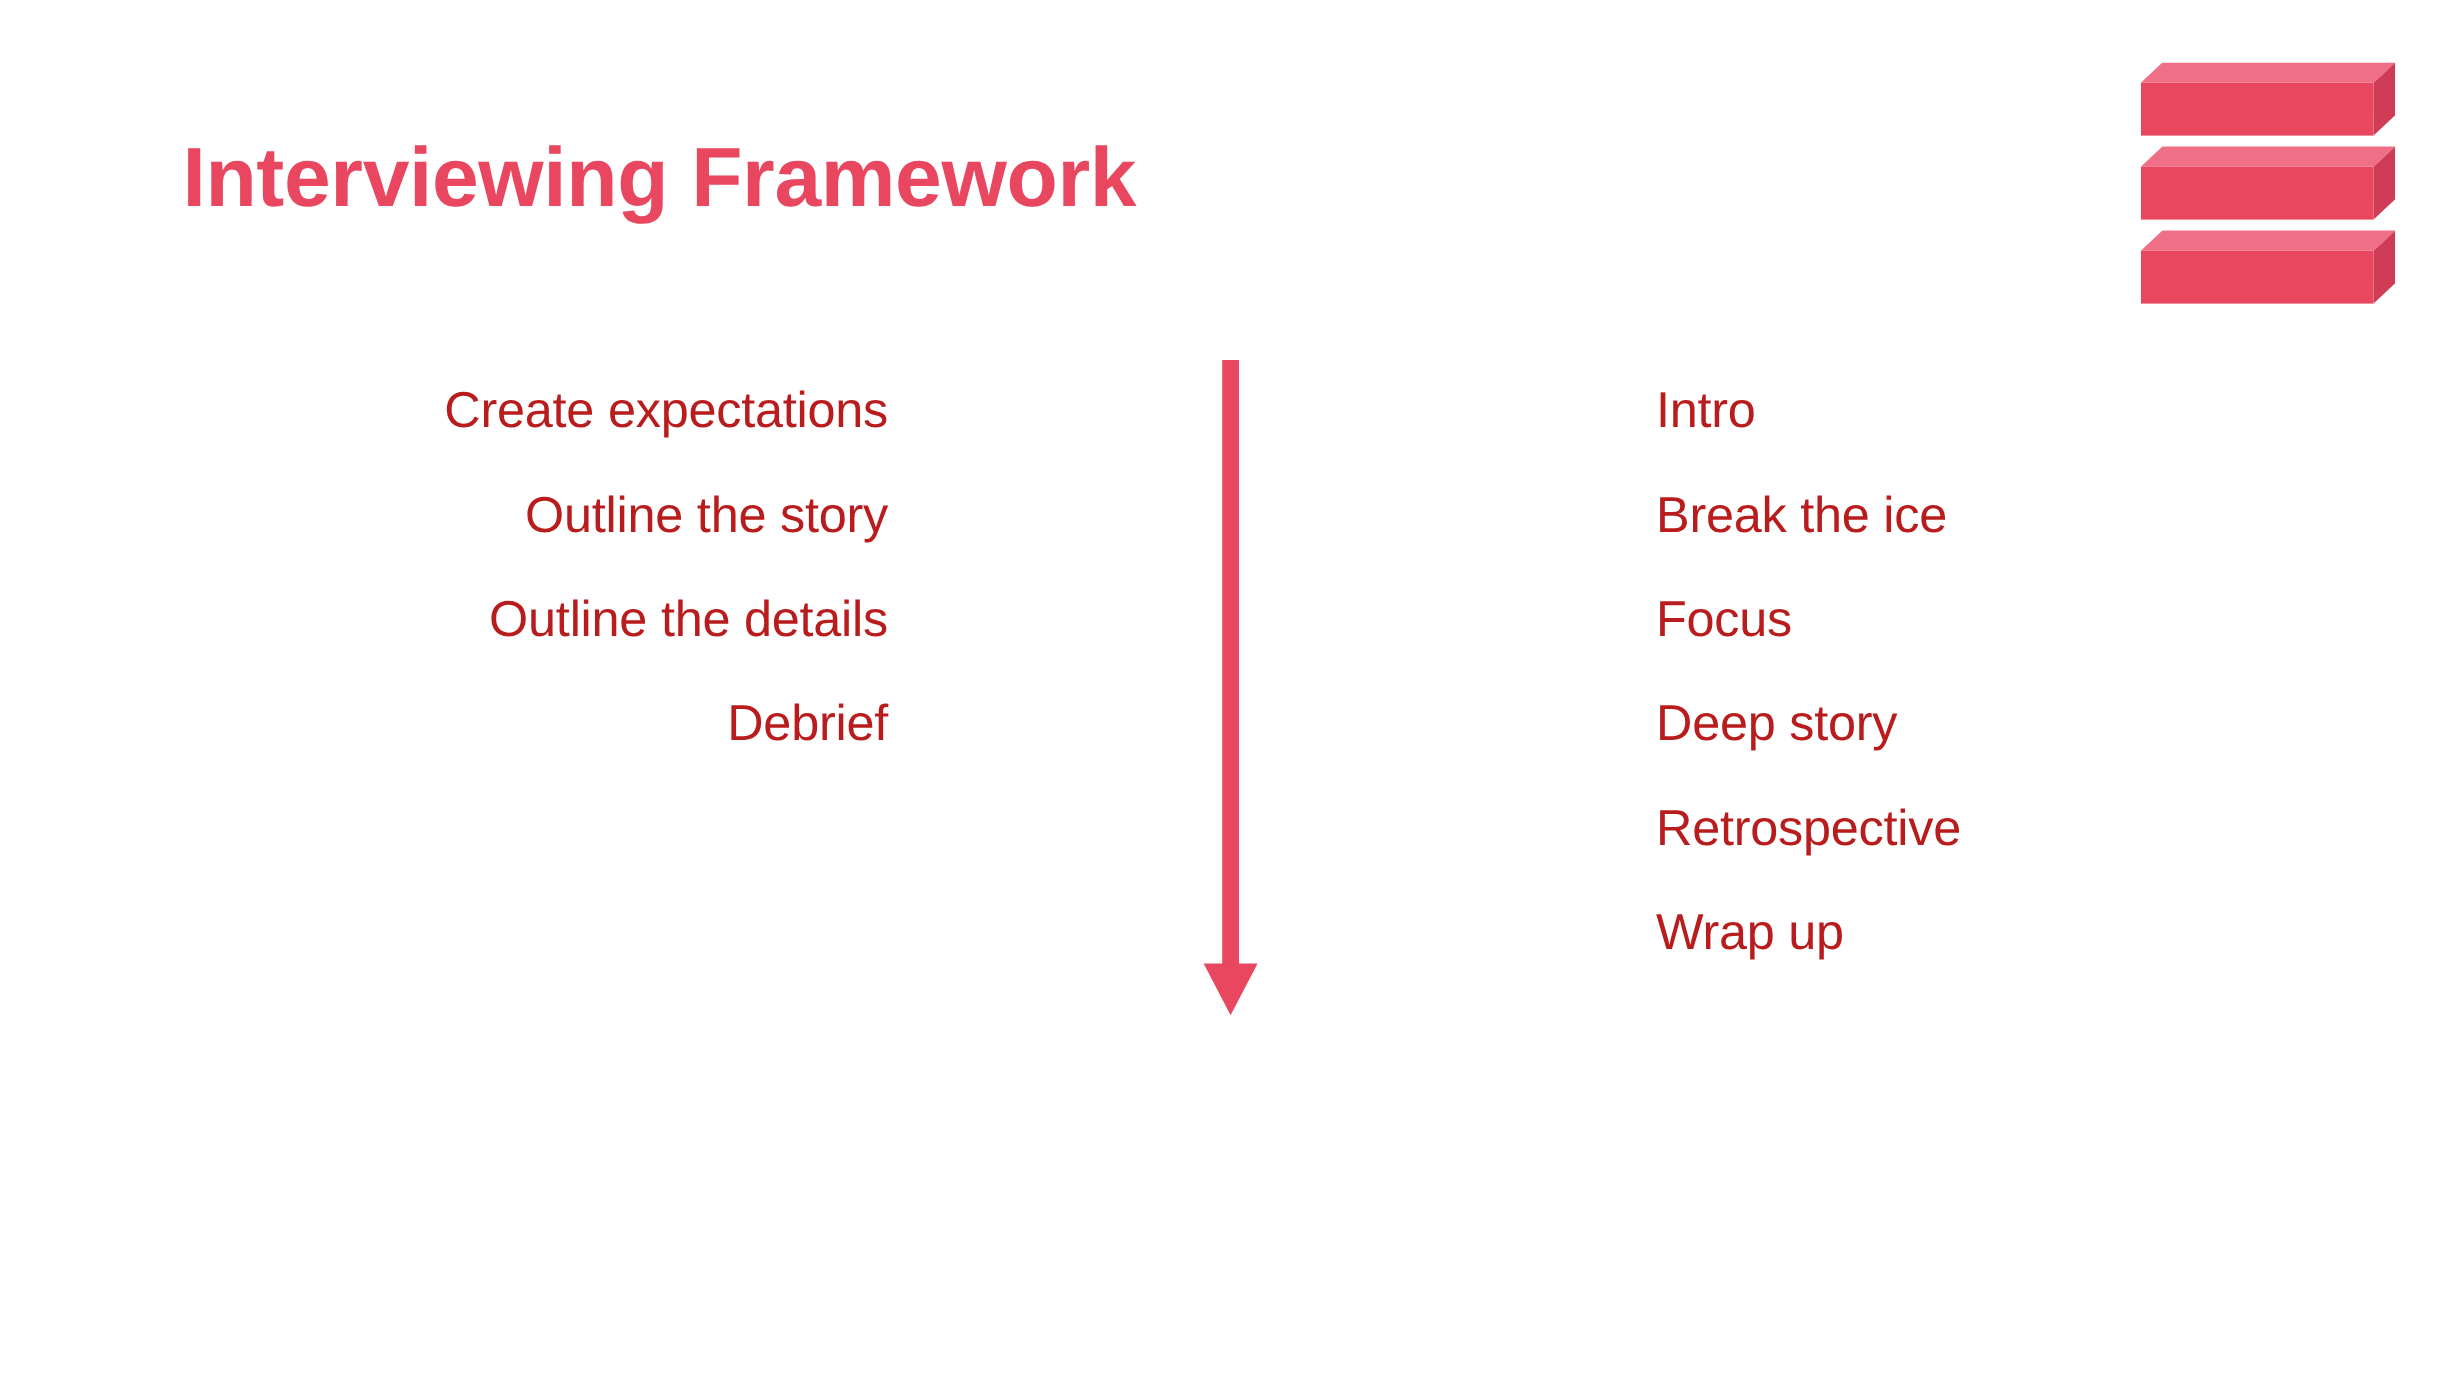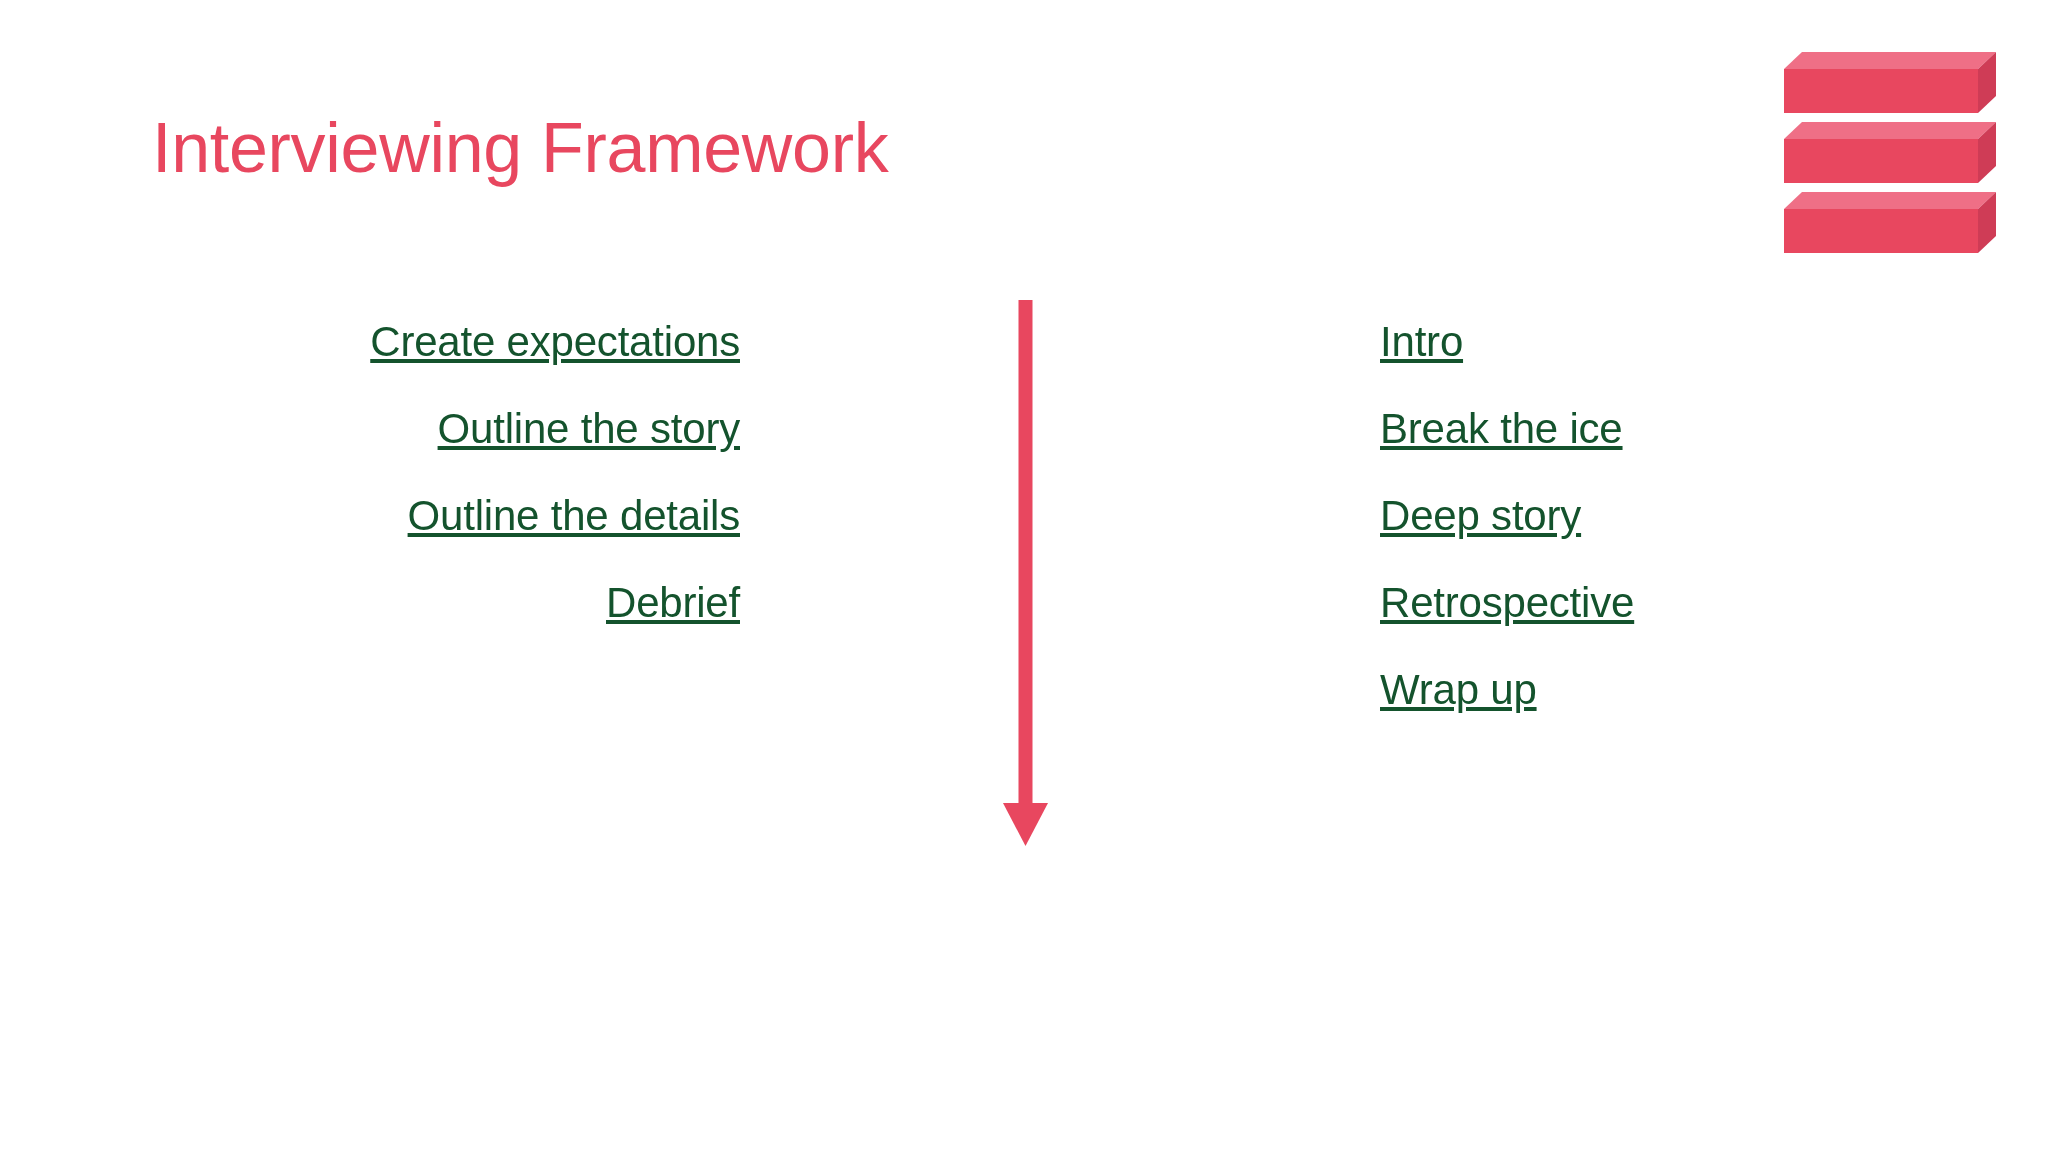--- a/index.html
+++ b/index.html
@@ -18,35 +18,34 @@
     -webkit-font-smoothing: antialiased;
   }
 
   
   #slide-title {
     position: absolute;
     left: 152px;
     top: 113px;
     font-size: 70px;
     line-height: 1.0;
-    font-weight: 400;
+    font-weight: 700;
     letter-spacing: -0.3px;
     color: #e8475f;
     white-space: nowrap;
   }
 
   
   .column {
     position: absolute;
-    color: #14532d;
+    color: #b91c1c;
     font-size: 42px;
     line-height: 87px;
     font-weight: 400;
     letter-spacing: -0.2px;
-    text-decoration: underline;
   }
   #left-column {
     left: 175px;
     top: 298px;
     width: 565px;
     text-align: right;
   }
   #right-column {
     left: 1380px;
     top: 298px;
@@ -93,20 +92,21 @@
   <div id="flow-arrow">
     <svg width="52" height="550" viewBox="0 0 52 550" xmlns="http://www.w3.org/2000/svg">
       <rect x="18.5" y="0" width="14" height="508" fill="#e8475f"></rect>
       <polygon points="3,503 48,503 25.5,546" fill="#e8475f"></polygon>
     </svg>
   </div>
 
   <div id="right-column" class="column">
     <span class="column-item">Intro</span>
     <span class="column-item">Break the ice</span>
+    <span class="column-item">Focus</span>
     <span class="column-item">Deep story</span>
     <span class="column-item">Retrospective</span>
     <span class="column-item">Wrap up</span>
   </div>
 
   <div id="brand-logo">
     <svg width="212" height="202" viewBox="0 0 212 202" xmlns="http://www.w3.org/2000/svg">
 
       <g>
         <polygon points="0,17 18,0 212,0 194,17" fill="#ef6f86"></polygon>

